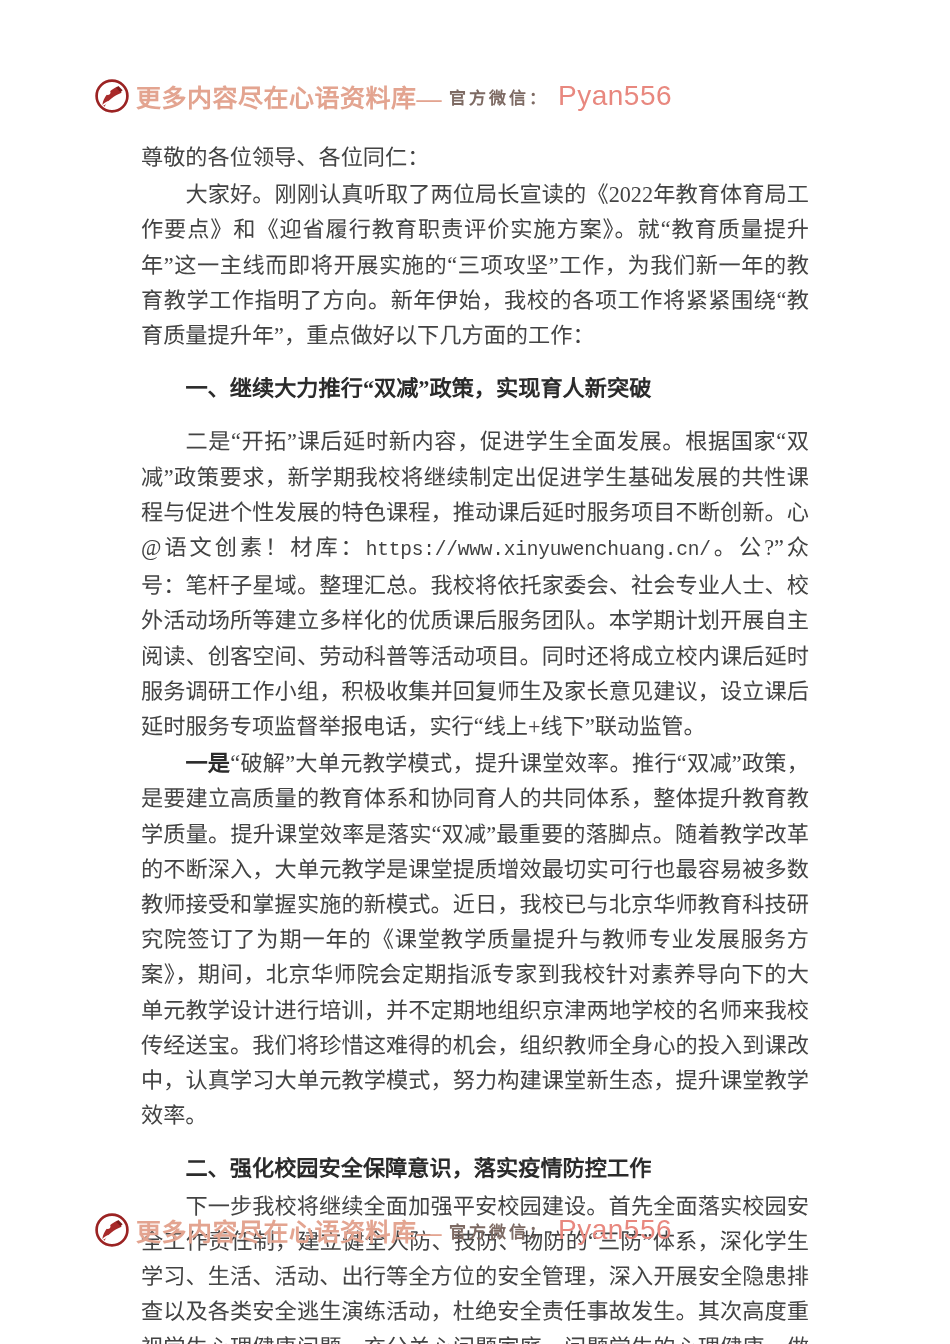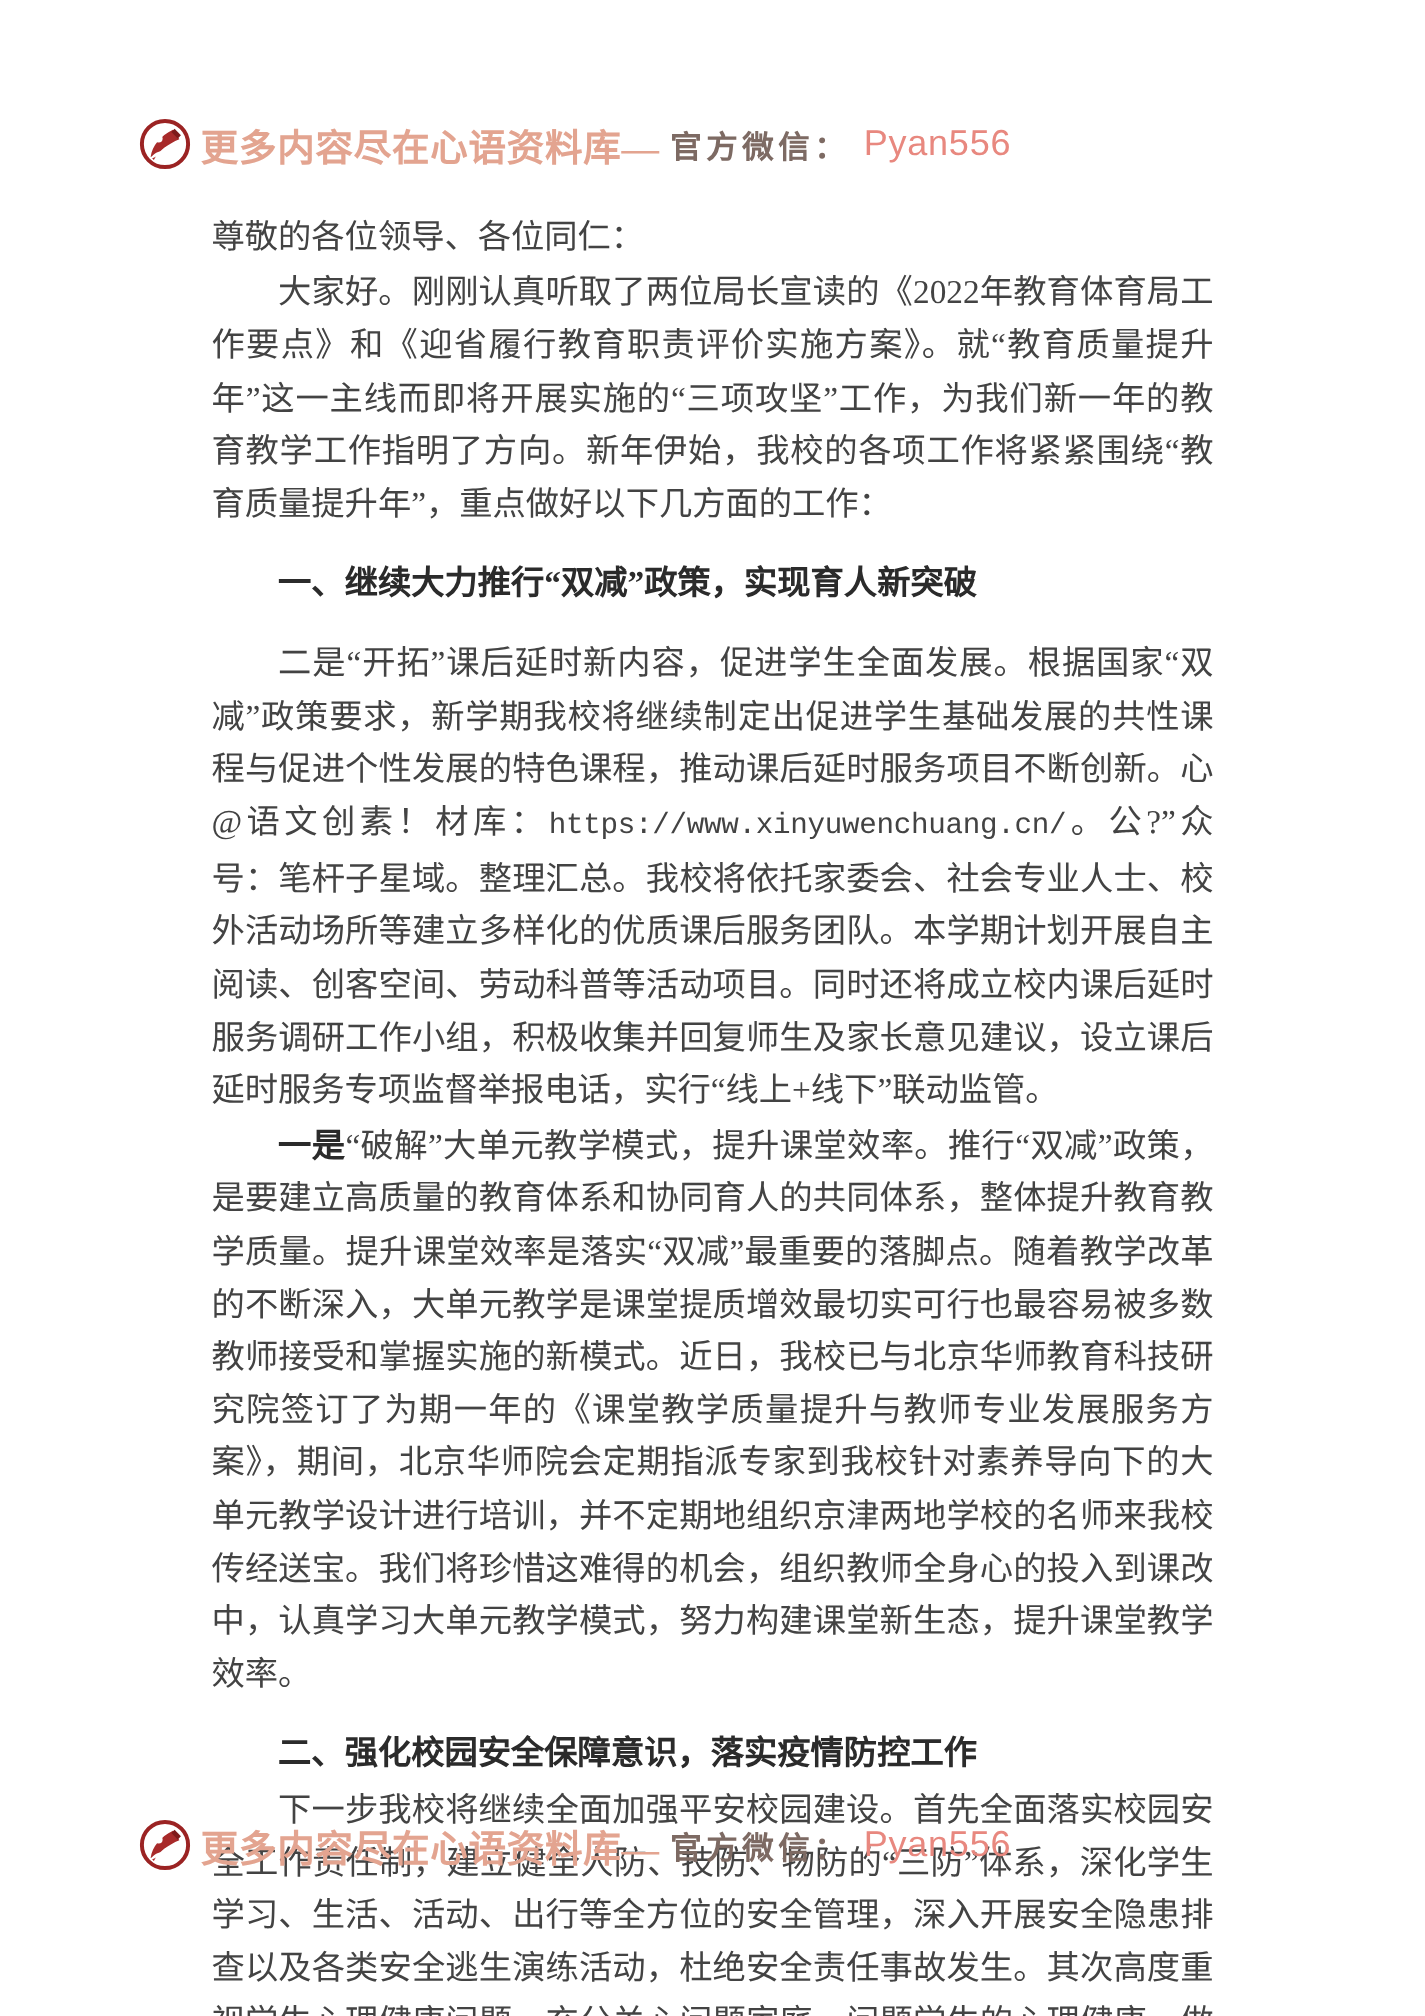--- a/index.html
+++ b/index.html
@@ -48,27 +48,27 @@
   .banner-cn {
     font-family: "Liberation Serif", "DejaVu Serif", serif;
     font-weight: bold;
     font-size: 25px;
     letter-spacing: 0.5px;
     color: #e3a490;
   }
   .banner-wechat {
     font-family: "Liberation Serif", "DejaVu Serif", serif;
     font-weight: bold;
-    font-size: 21px;
+    font-size: 17px;
     letter-spacing: 3px;
     color: #7d6a63;
   }
   .banner-id {
     font-family: "Liberation Sans", "DejaVu Sans", sans-serif;
-    font-size: 24px;
+    font-size: 28px;
     letter-spacing: 0.5px;
     color: #e8887f;
     margin-left: 2px;
   }
 
   
   .content {
     position: absolute;
     left: 141px;
     top: 140px;

